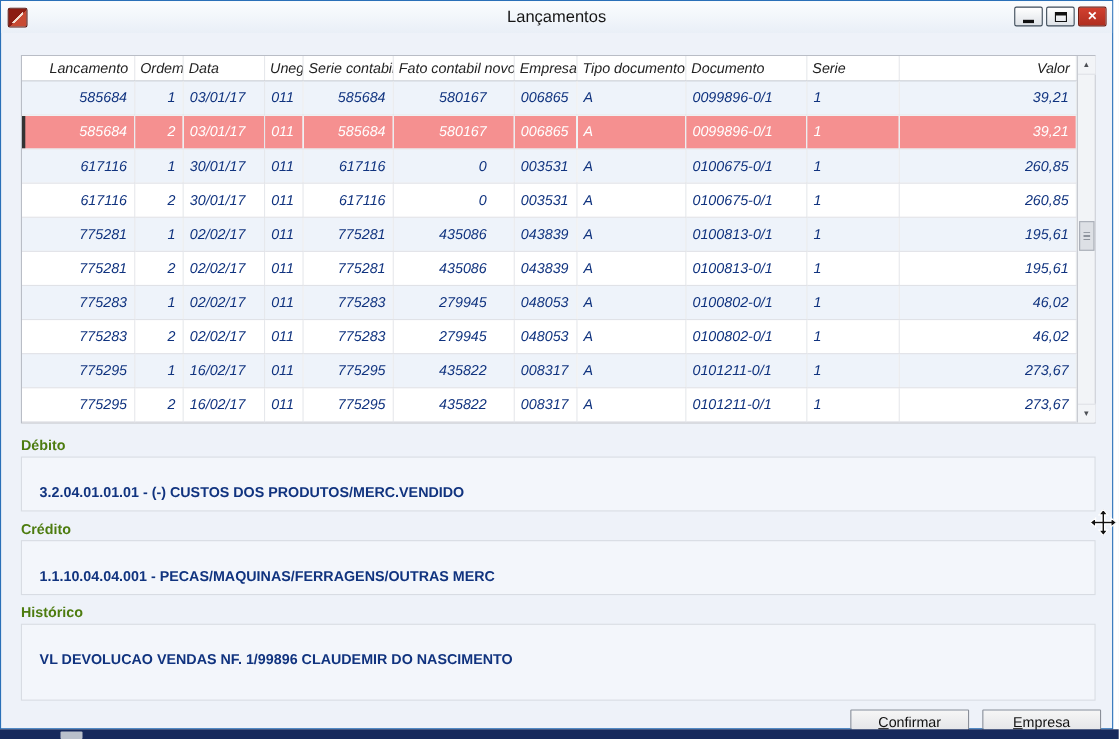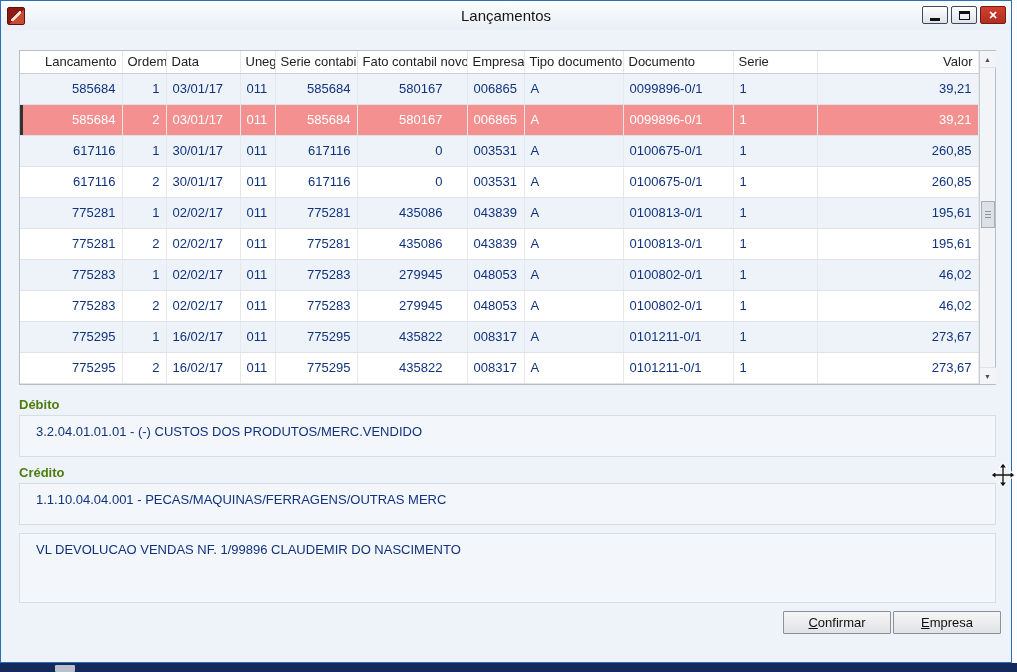--- a/index.html
+++ b/index.html
@@ -47,21 +47,21 @@
   .glyph-min { width:10px; height:3px; background:#111; margin-top:9px; }
   .glyph-max { width:11px; height:9px; border:1px solid #111; border-top-width:3px; }
   .cap.close {
     background:linear-gradient(var(--close_button,#d2402f),#b02e20);
     border-color:#741c12; color:#fff; font-size:11px; font-weight:bold; line-height:1;
   }
 
   
   .grid-wrap {
     margin:20px 15px 12px 18px; height:335px; display:flex;
-    border:1px solid #b9bdc6; background:#fff;
+    border:1px solid #b9bdc6; background:#fff;font-style:italic;
   }
   table { border-collapse:collapse; table-layout:fixed; width:958px; font-size:13px; }
   th, td { white-space:nowrap; overflow:hidden; }
   thead th {
     height:22px; background:#ffffff; font-weight:normal; color:#222;
     border-bottom:1px solid #c9cdd4; border-right:1px solid #e6e8ec; padding:0 5px;
   }
   th.h-left { text-align:left;margin-top:16px; } th.h-right { text-align:right; }
   tbody td {
     height:31px; padding:0 6px;
@@ -93,28 +93,28 @@
   }
   .sb-thumb::after{
     content:""; position:absolute; left:3px; right:3px; top:9px; height:8px;
     background:repeating-linear-gradient(#8d939c 0 1px, transparent 1px 3px);
   }
 
   
   .section { margin:0 15px 8px 18px; }
   .sec-label { font-weight:bold; font-size:13px; color:#4d7c0f; margin-bottom:3px; }
   .sec-box {
-    border:1px solid #d8dce3; background:#f3f6fb; padding:8px 16px;
+    border:1px solid #d8dce3; background:#f3f6fb; padding:24px 16px;font-weight:bold;
   }
   .sec-box.h42 { height:42px; }
   .sec-box.h70 { height:70px; }
   .sec-value { font-size:13px; color:var(--accent_text,#10337f); }
 
   
-  .btn-row { display:flex; justify-content:flex-end; gap:2px; margin:2px 10px 0 0; }
+  .btn-row { display:flex; justify-content:flex-end; gap:12px; margin:2px 10px 0 0; }
   .btn {
     width:108px; height:23px; padding:0; font-size:13px; font-family:inherit;
     border:1px solid #8a8f99; border-radius:1px;
     background:linear-gradient(#f6f6f6,#e1e2e5); color:#111; cursor:default;
   }
   .btn span { display:block; line-height:21px; text-align:center; }
   .btn span::first-letter { text-decoration:underline; }
 
   
   .taskbar { position:absolute; left:0; top:663px; width:1017px; height:9px; background:var(--taskbar,#16295c); }
@@ -322,20 +322,21 @@
   </div>
 
   <div class="section">
     <div class="sec-label">Crédito</div>
     <div class="sec-box h42">
       <div class="sec-value">1.1.10.04.04.001 - PECAS/MAQUINAS/FERRAGENS/OUTRAS MERC</div>
     </div>
   </div>
 
   <div class="section">
+    <div class="sec-label">Histórico</div>
     <div class="sec-box h70">
       <div class="sec-value">VL DEVOLUCAO VENDAS NF. 1/99896 CLAUDEMIR DO NASCIMENTO</div>
     </div>
   </div>
 
   <div class="btn-row">
     <button class="btn">
         <span>Confirmar</span>
       </button>
     <button class="btn">

